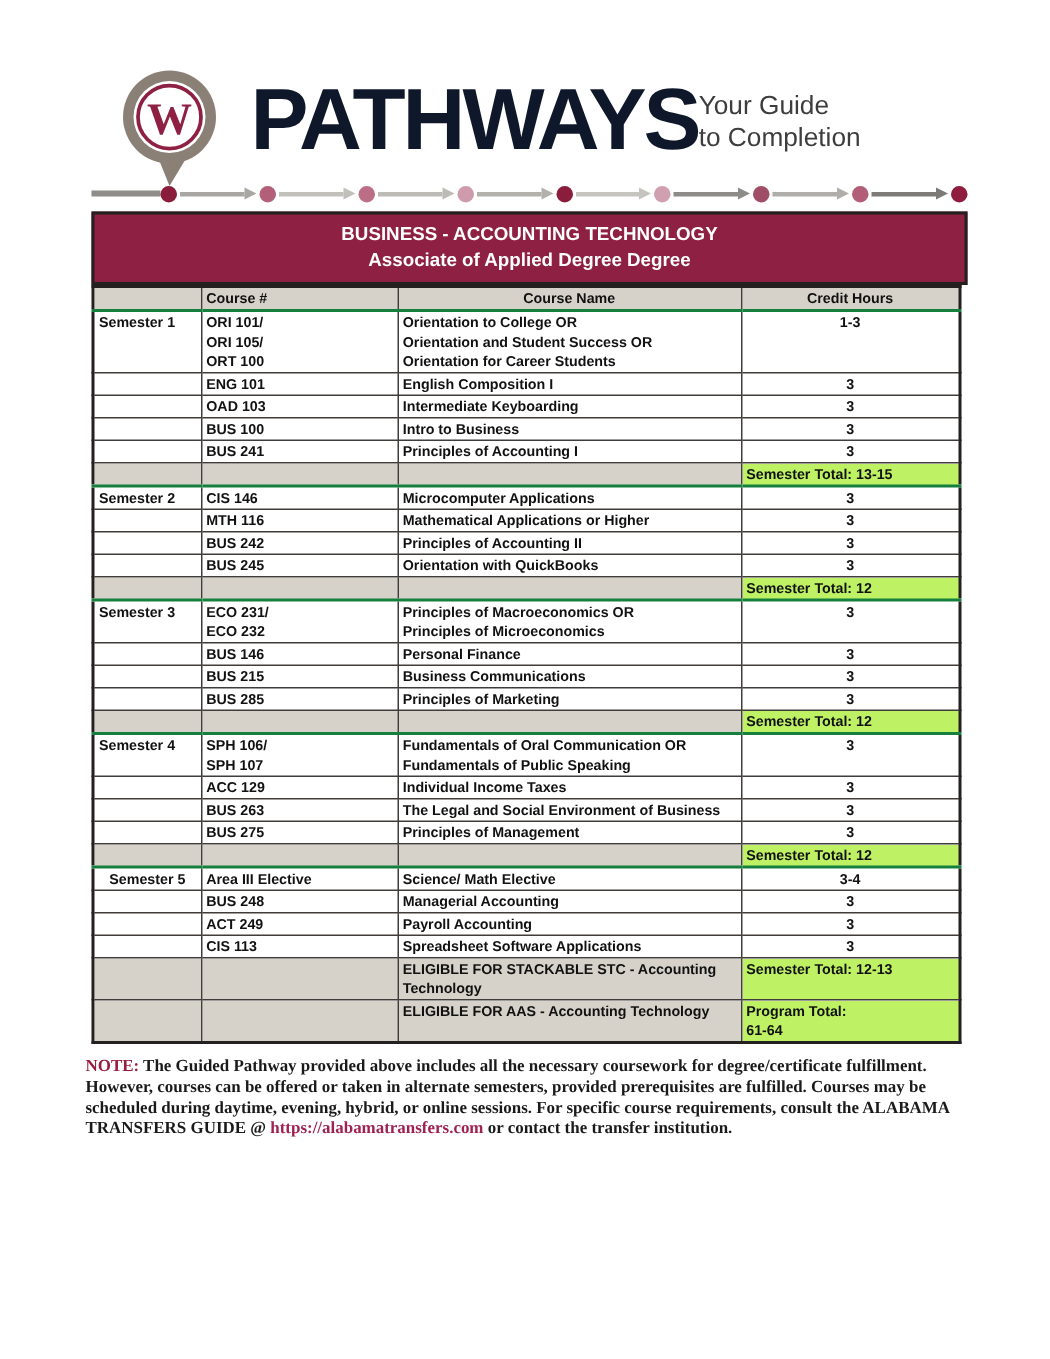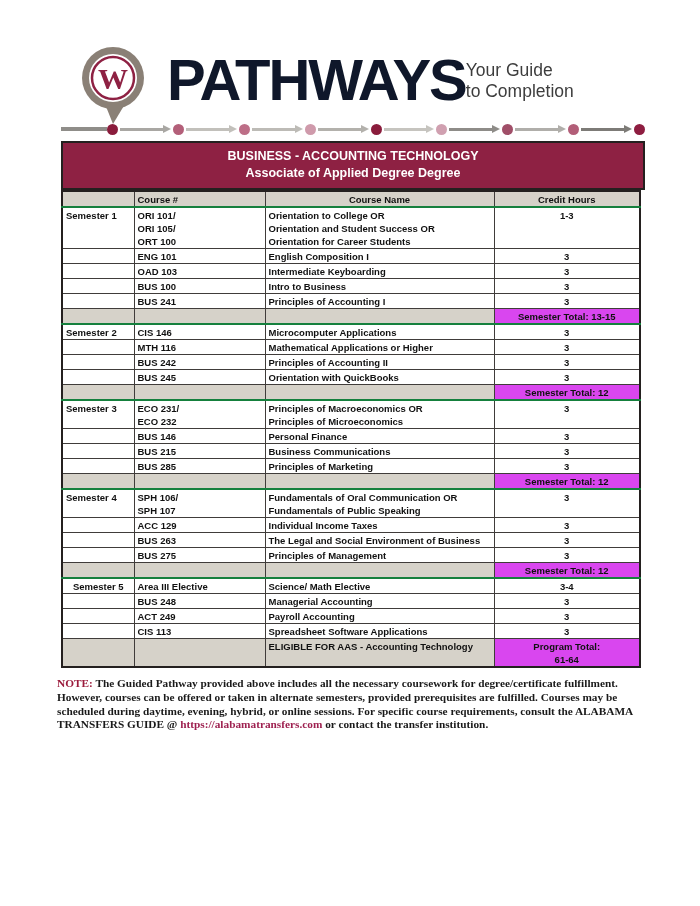--- a/index.html
+++ b/index.html
@@ -47,21 +47,21 @@
   table.pathway th{background:#d6d2c9;font-weight:bold;}
   th.h-sem{}
   th.h-course{text-align:left;}
   th.h-name{text-align:center;}
   th.h-cred{text-align:center;}
   td.sem{text-align:left;}
   td.sem.center{text-align:center;}
   td.cred{text-align:center;}
   tr.thick-top td{border-top:2px solid #15803d;}
   td.grayfill{background:#d6d2c9;}
-  td.total-label{background:#d946ef;text-align:center;}
+  td.total-label{background:#bef264;text-align:left;}
 
   
   .note{margin-top:9px;margin-left:-4px;width:606px;
     font-family:"Liberation Serif",serif;font-weight:bold;
     font-size:11.3px;line-height:13.8px;color:#1a1a1a;text-align:left;}
 </style>
 </head>
 <body>
 
 <div class="content">
@@ -301,20 +301,27 @@
         </tr>
         <tr class="row-course">
           <td class="sem"></td>
           <td class="course">CIS 113</td>
           <td class="name">Spreadsheet Software Applications</td>
           <td class="cred">3</td>
         </tr>
         <tr class="row-eligible">
           <td class="grayfill"></td>
           <td class="grayfill"></td>
+          <td class="grayfill name">ELIGIBLE FOR STACKABLE STC - Accounting
+Technology</td>
+          <td class="total-label">Semester Total: 12-13</td>
+        </tr>
+        <tr class="row-eligible">
+          <td class="grayfill"></td>
+          <td class="grayfill"></td>
           <td class="grayfill name">ELIGIBLE FOR AAS - Accounting Technology</td>
           <td class="total-label">Program Total:
 61-64</td>
         </tr>
       </tbody>
   </table>
 
   <div class="note">
     <span id="note-label" style="color: rgb(155, 27, 60);">NOTE:</span><span> The Guided Pathway provided above includes all the necessary coursework for degree/certificate fulfillment. However, courses can be offered or taken in alternate semesters, provided prerequisites are fulfilled. Courses may be scheduled during daytime, evening, hybrid, or online sessions. For specific course requirements, consult the ALABAMA TRANSFERS GUIDE @ </span><span id="note-link" style="color: rgb(158, 33, 80);">https://alabamatransfers.com</span><span> or contact the transfer institution.</span>
   </div>

